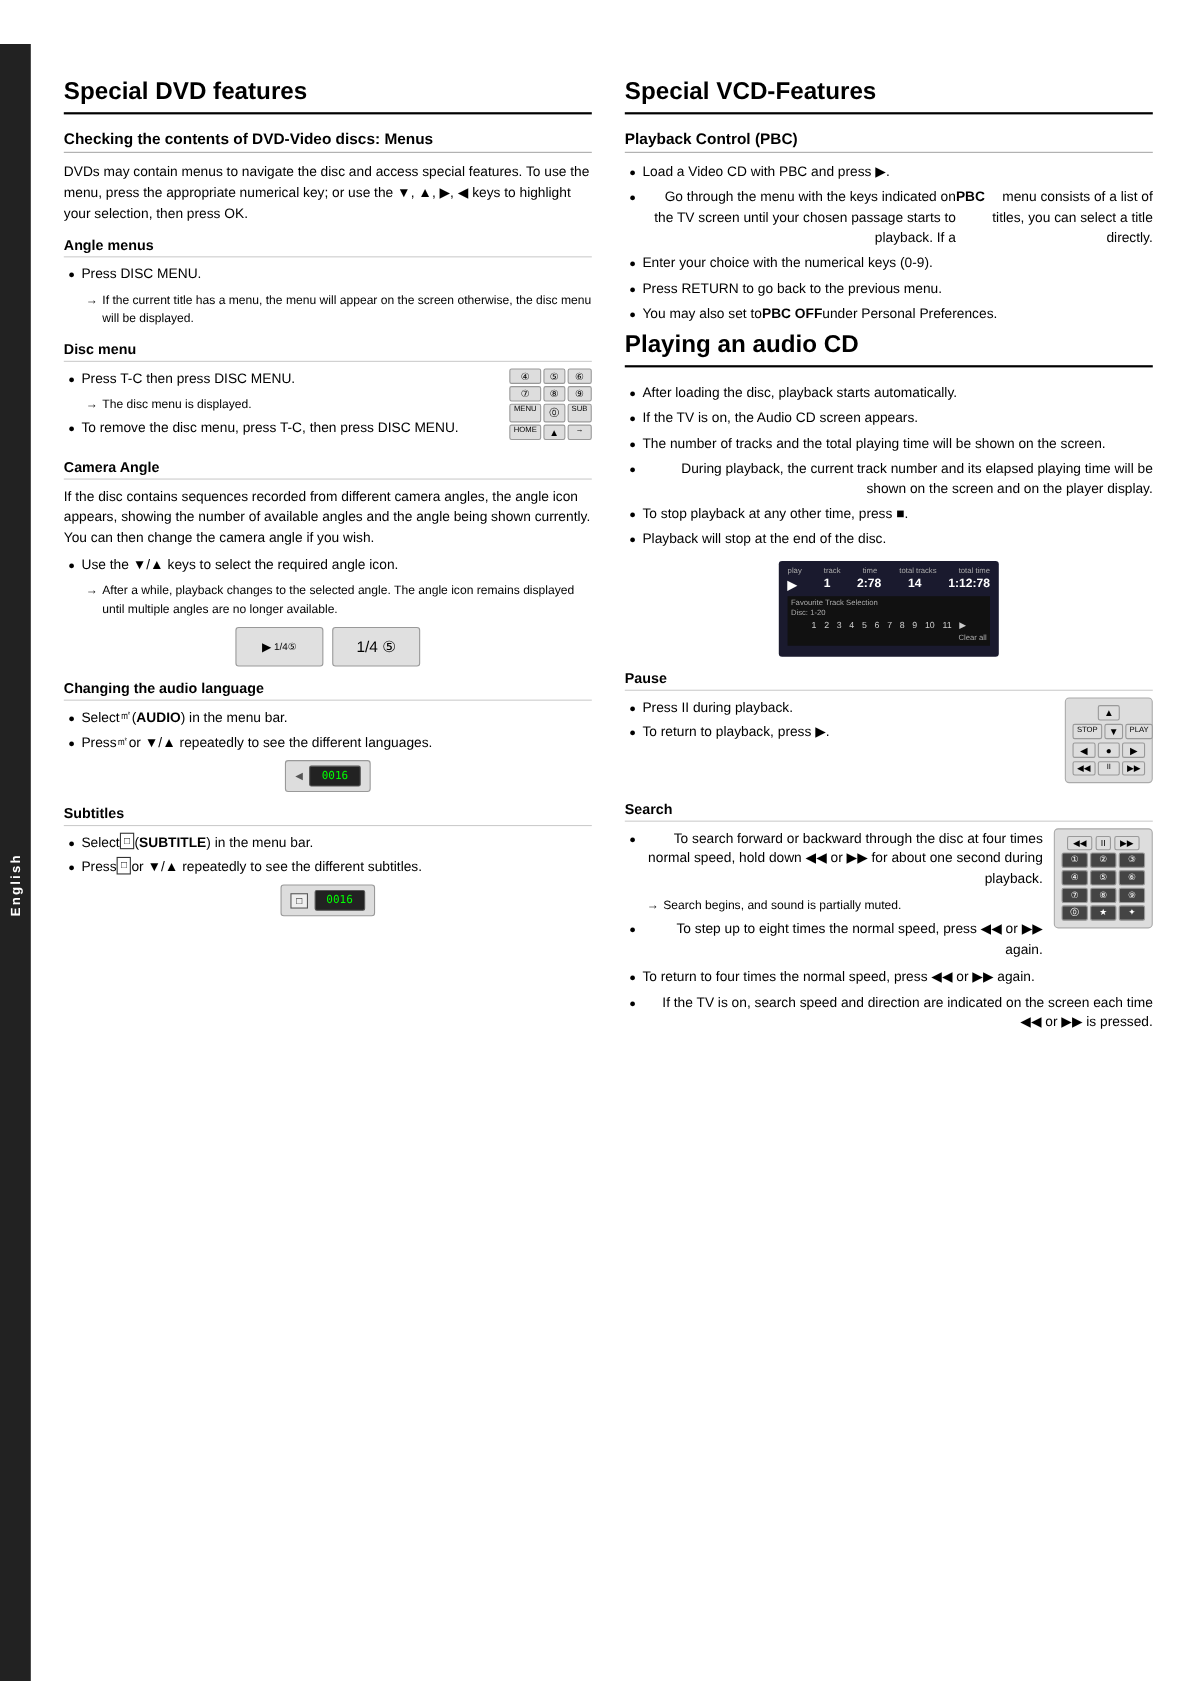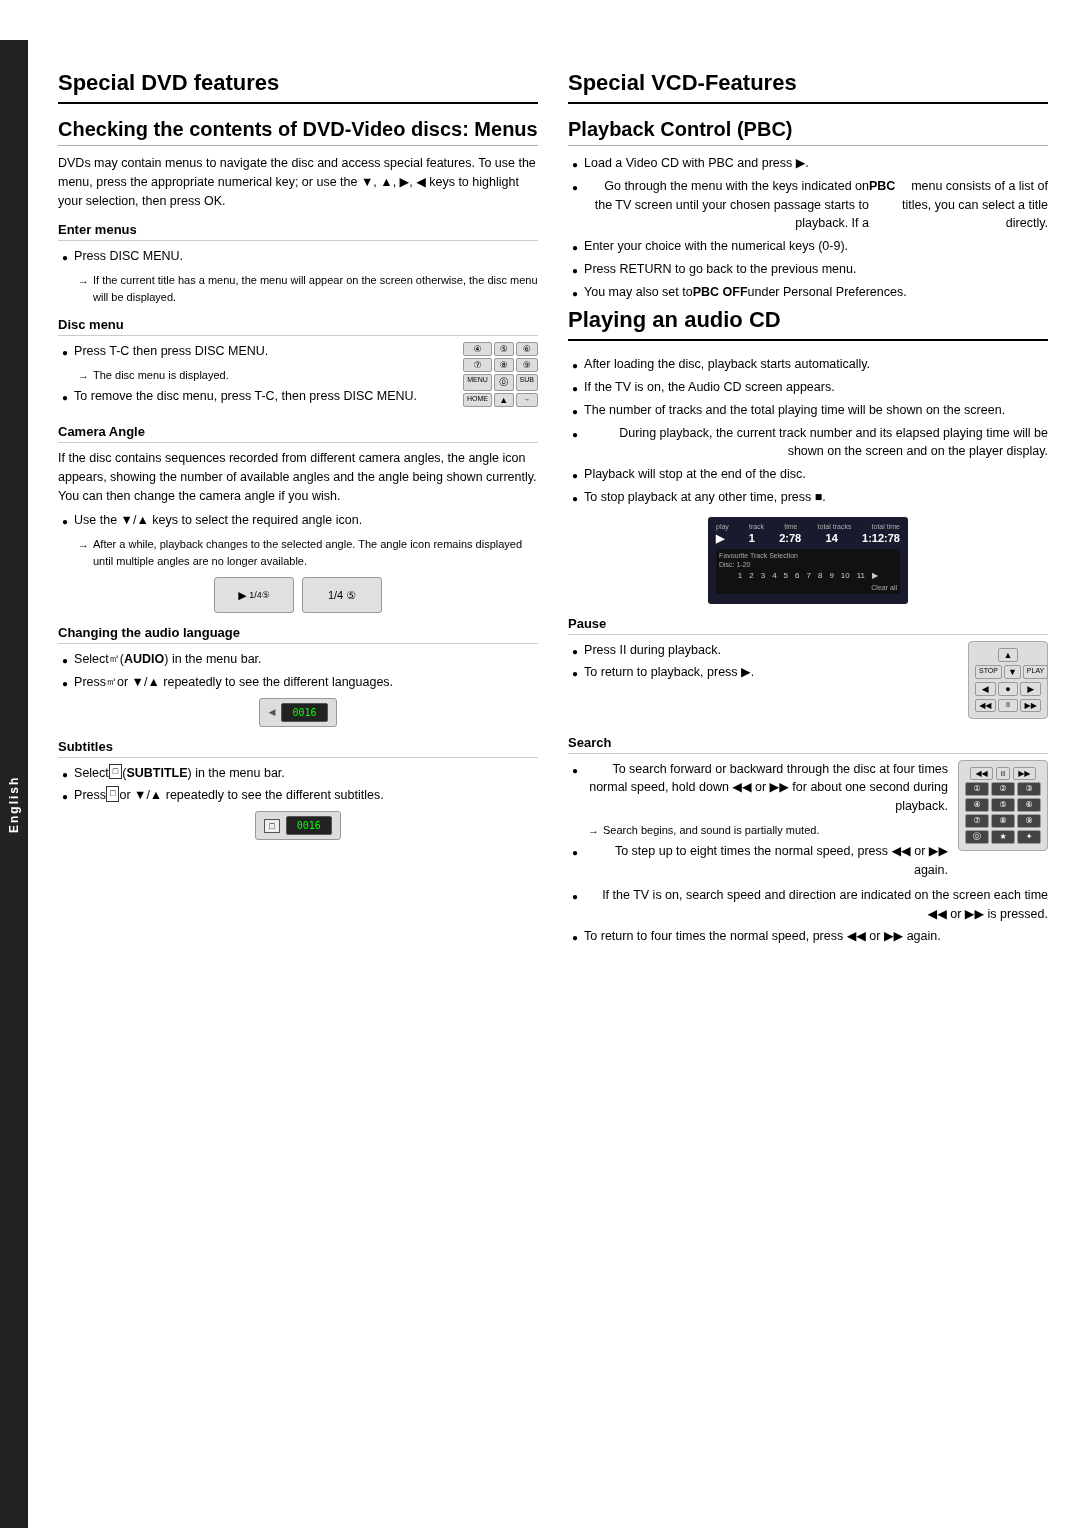--- a/index.html
+++ b/index.html
@@ -57,21 +57,21 @@
     
     .main-title {
       font-size: 22px;
       font-weight: bold;
       border-bottom: 2px solid #000;
       padding-bottom: 6px;
       margin-bottom: 14px;
     }
 
     .section-title {
-      font-size: 20px;
+      font-size: 14px;
       font-weight: bold;
       border-bottom: 1px solid #aaa;
       padding-bottom: 4px;
       margin-top: 14px;
       margin-bottom: 8px;
     }
 
     .sub-section-title {
       font-size: 13px;
       font-weight: bold;
@@ -265,21 +265,21 @@
     <div class="left-column">
 
       <h1 class="main-title">Special DVD features</h1>
 
       <div>
         <div class="section-title">Checking the contents of DVD-Video discs: Menus</div>
         <p>DVDs may contain menus to navigate the disc and access special features. To use the menu, press the appropriate numerical key; or use the ▼, ▲, ▶, ◀ keys to highlight your selection, then press OK.</p>
       </div>
 
       <div>
-        <div class="sub-section-title">Enter menus</div>
+        <div class="sub-section-title">Angle menus</div>
         <ul class="bullet-list">
           <li>Press DISC MENU.</li>
         </ul>
         <div class="arrow-item">If the current title has a menu, the menu will appear on the screen otherwise, the disc menu will be displayed.</div>
       </div>
 
       <div class="clearfix">
         <div class="sub-section-title">Disc menu</div>
 
         <div class="inline-img-right">
@@ -317,21 +317,21 @@
         <div class="arrow-item">After a while, playback changes to the selected angle. The angle icon remains displayed until multiple angles are no longer available.</div>
 
         <div class="camera-angle-imgs">
           <div class="cam-img">
             <span style="font-size:11px;">▶</span>&nbsp;
             <span style="font-size:9px; display:flex; flex-direction:column; align-items:flex-end;">
               <span>1/4⑤</span>
             </span>
           </div>
           <div class="cam-img">
-            <span style="font-size:11px;">1/4 ⑤</span>
+            <span style="font-size:14px;">1/4 ⑤</span>
           </div>
         </div>
       </div>
 
       <div>
         <div class="sub-section-title">Changing the audio language</div>
         <ul class="bullet-list">
           <li>Select <span style="font-size:11px;">㎡</span> (<strong>AUDIO</strong>) in the menu bar.</li>
           <li>Press <span style="font-size:11px;">㎡</span> or ▼/▲ repeatedly to see the different languages.</li>
         </ul>
@@ -375,22 +375,22 @@
       </div>
 
       <div>
         <h1 class="main-title">Playing an audio CD</h1>
 
         <ul class="bullet-list">
           <li>After loading the disc, playback starts automatically.</li>
           <li>If the TV is on, the Audio CD screen appears.</li>
           <li>The number of tracks and the total playing time will be shown on the screen.</li>
           <li>During playback, the current track number and its elapsed playing time will be shown on the screen and on the player display.</li>
+          <li>To stop playback at any other time, press ■.</li>
           <li>Playback will stop at the end of the disc.</li>
-          <li>To stop playback at any other time, press ■.</li>
         </ul>
 
         <div class="audio-cd-display" style="margin:10px auto;">
           <div class="lcd-row">
             <span class="lcd-label">play</span>
             <span class="lcd-label">track</span>
             <span class="lcd-label">time</span>
             <span class="lcd-label">total tracks</span>
             <span class="lcd-label">total time</span>
           </div>
@@ -491,21 +491,21 @@
         </div>
 
         <ul class="bullet-list">
           <li>To search forward or backward through the disc at four times normal speed, hold down ◀◀ or ▶▶ for about one second during playback.</li>
         </ul>
         <div class="arrow-item">Search begins, and sound is partially muted.</div>
         <ul class="bullet-list">
           <li>To step up to eight times the normal speed, press ◀◀ or ▶▶ again.</li>
         </ul>
         <ul class="bullet-list">
+          <li>To return to four times the normal speed, press ◀◀ or ▶▶ again.</li>
           <li>If the TV is on, search speed and direction are indicated on the screen each time ◀◀ or ▶▶ is pressed.</li>
-          <li>To return to four times the normal speed, press ◀◀ or ▶▶ again.</li>
         </ul>
       </div>
 
     </div>
   </div>
 
 </div>
 
 </body></html>

